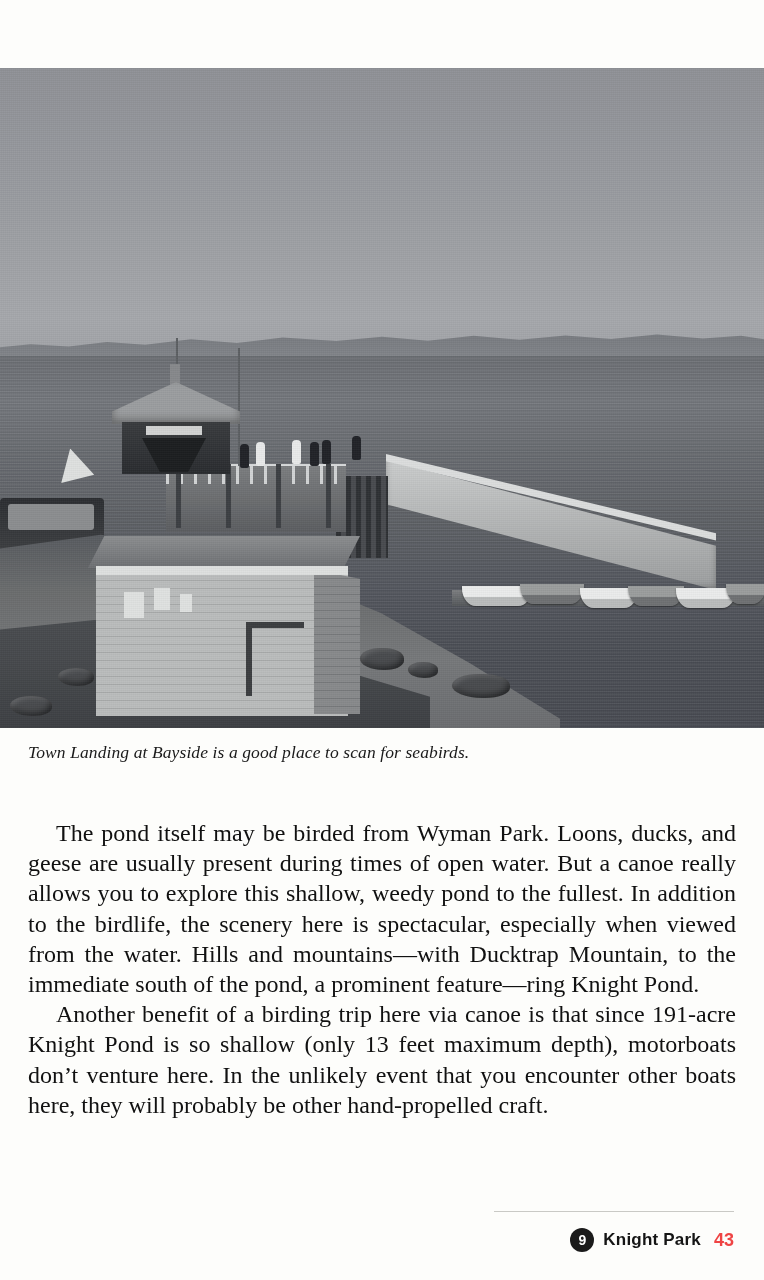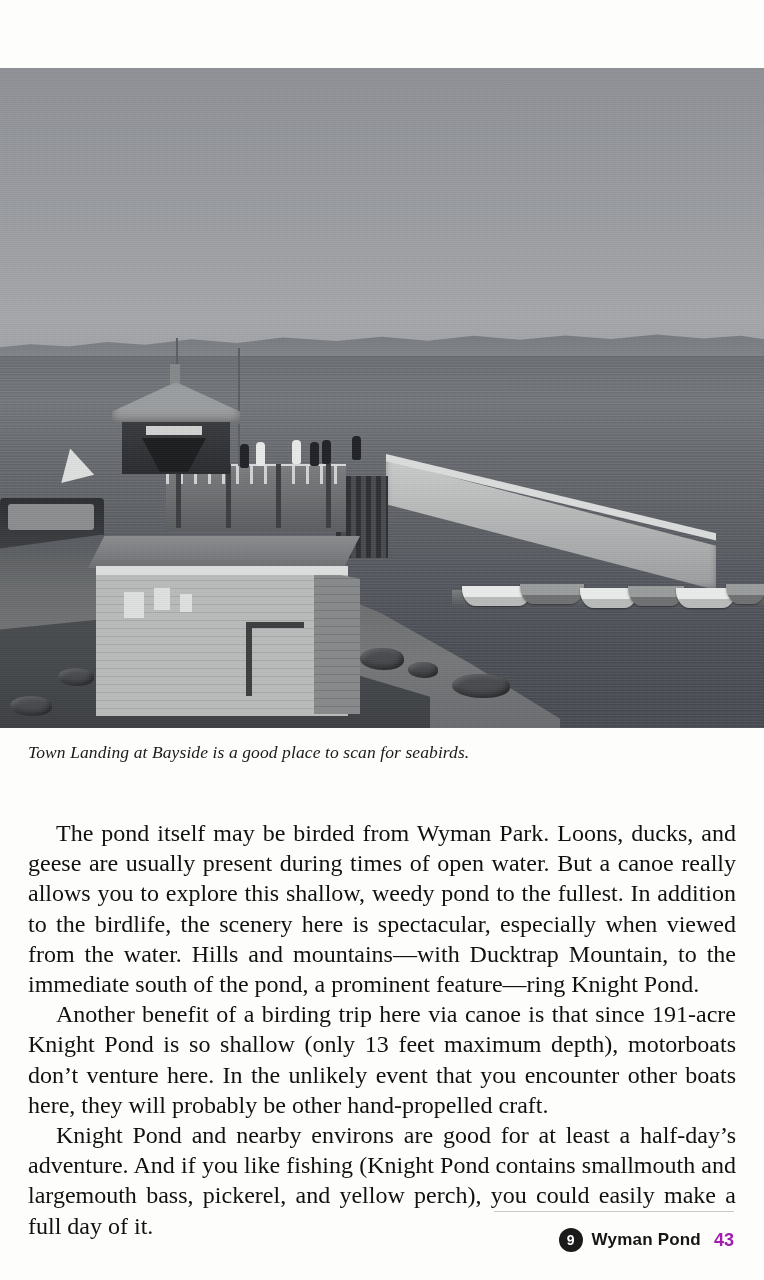--- a/index.html
+++ b/index.html
@@ -297,21 +297,21 @@
     font-family: "Liberation Sans", sans-serif;
     font-weight: bold;
     font-size: 17px;
     color: #151515;
     letter-spacing: .2px;
   }
   .footer-page {
     font-family: "Liberation Sans", sans-serif;
     font-weight: bold;
     font-size: 18px;
-    color: #a21caf;
+    color: #ef4444;
     margin-left: 4px;
   }
 </style>
 </head>
 <body>
 
 <div class="page">
 
   <div class="photo-block">
     <div class="photo">
@@ -385,23 +385,22 @@
 
       <div class="grain"></div>
     </div>
   </div>
 
   <div class="caption">Town Landing at Bayside is a good place to scan for seabirds.</div>
 
   <div class="body-text">
     <p>The pond itself may be birded from Wyman Park. Loons, ducks, and geese are usually present during times of open water. But a canoe really allows you to explore this shallow, weedy pond to the fullest. In addition to the birdlife, the scenery here is spectacular, especially when viewed from the water. Hills and mountains—with Ducktrap Mountain, to the immediate south of the pond, a prominent feature—ring Knight Pond.</p>
     <p>Another benefit of a birding trip here via canoe is that since 191-acre Knight Pond is so shallow (only 13 feet maximum depth), motorboats don’t venture here. In the unlikely event that you encounter other boats here, they will probably be other hand-propelled craft.</p>
-    <p>Knight Pond and nearby environs are good for at least a half-day’s adventure. And if you like fishing (Knight Pond contains smallmouth and largemouth bass, pickerel, and yellow perch), you could easily make a full day of it.</p>
   </div>
 
   <div class="footer-rule"></div>
   <div class="footer">
     <div class="chapter-badge">9</div>
-    <div class="footer-title">Wyman Pond</div>
+    <div class="footer-title">Knight Park</div>
     <div class="footer-page">43</div>
   </div>
 
 </div>
 
 </body></html>

